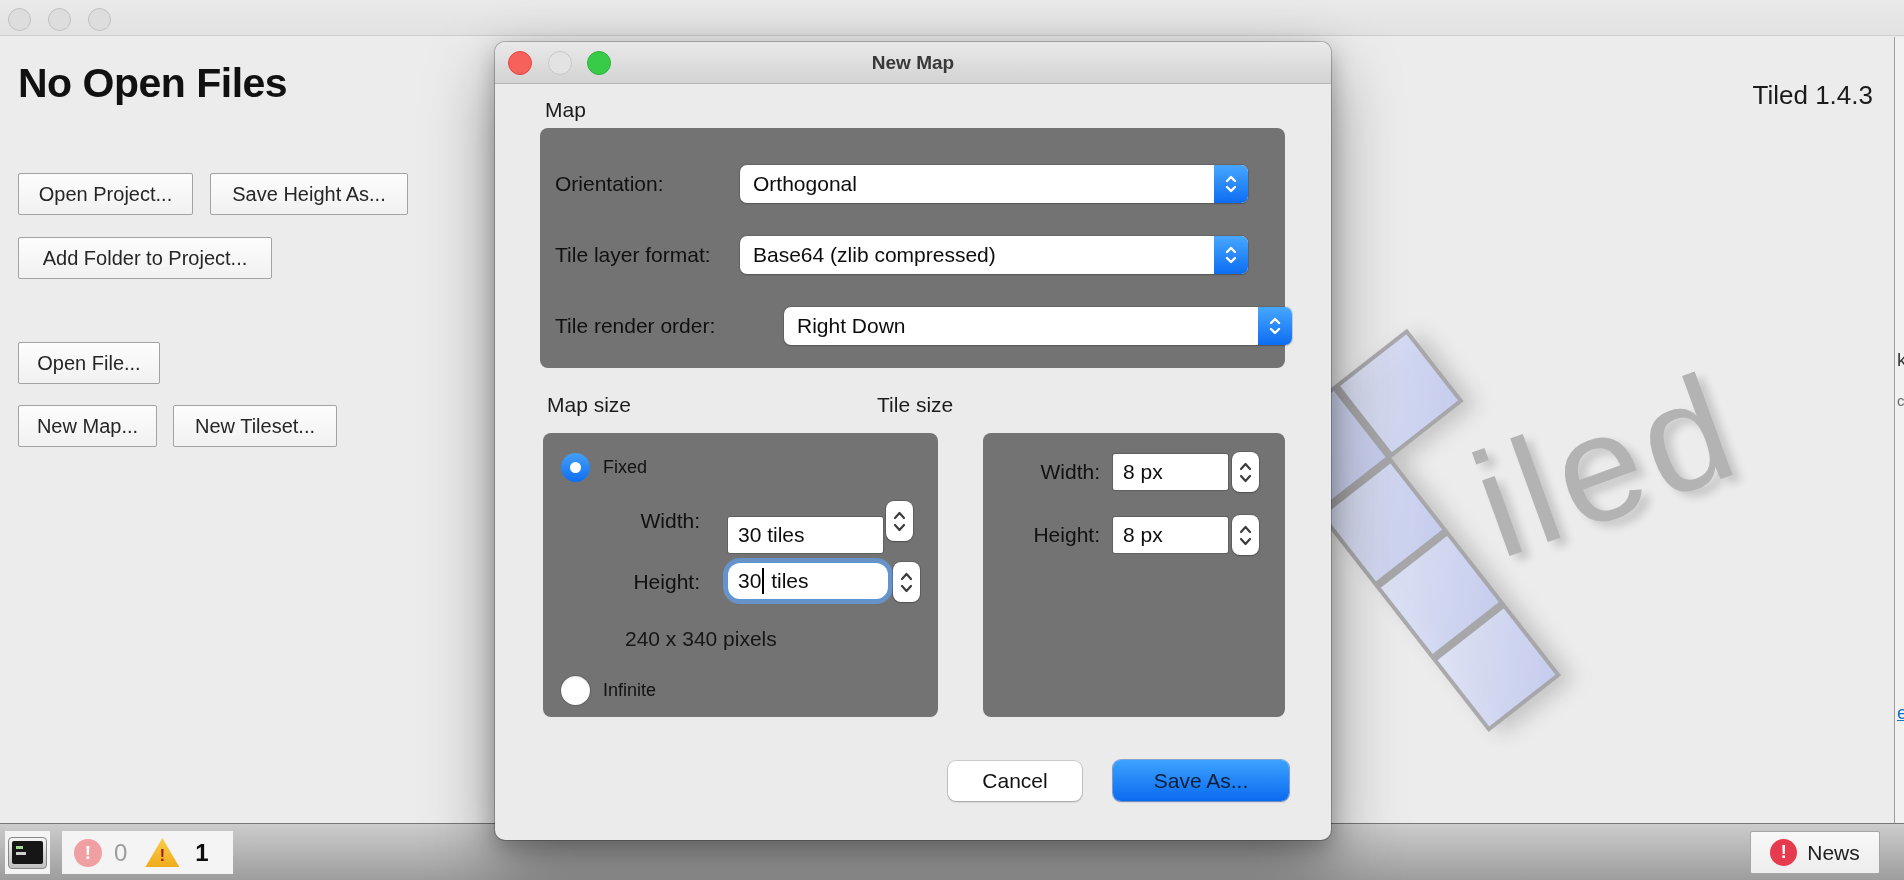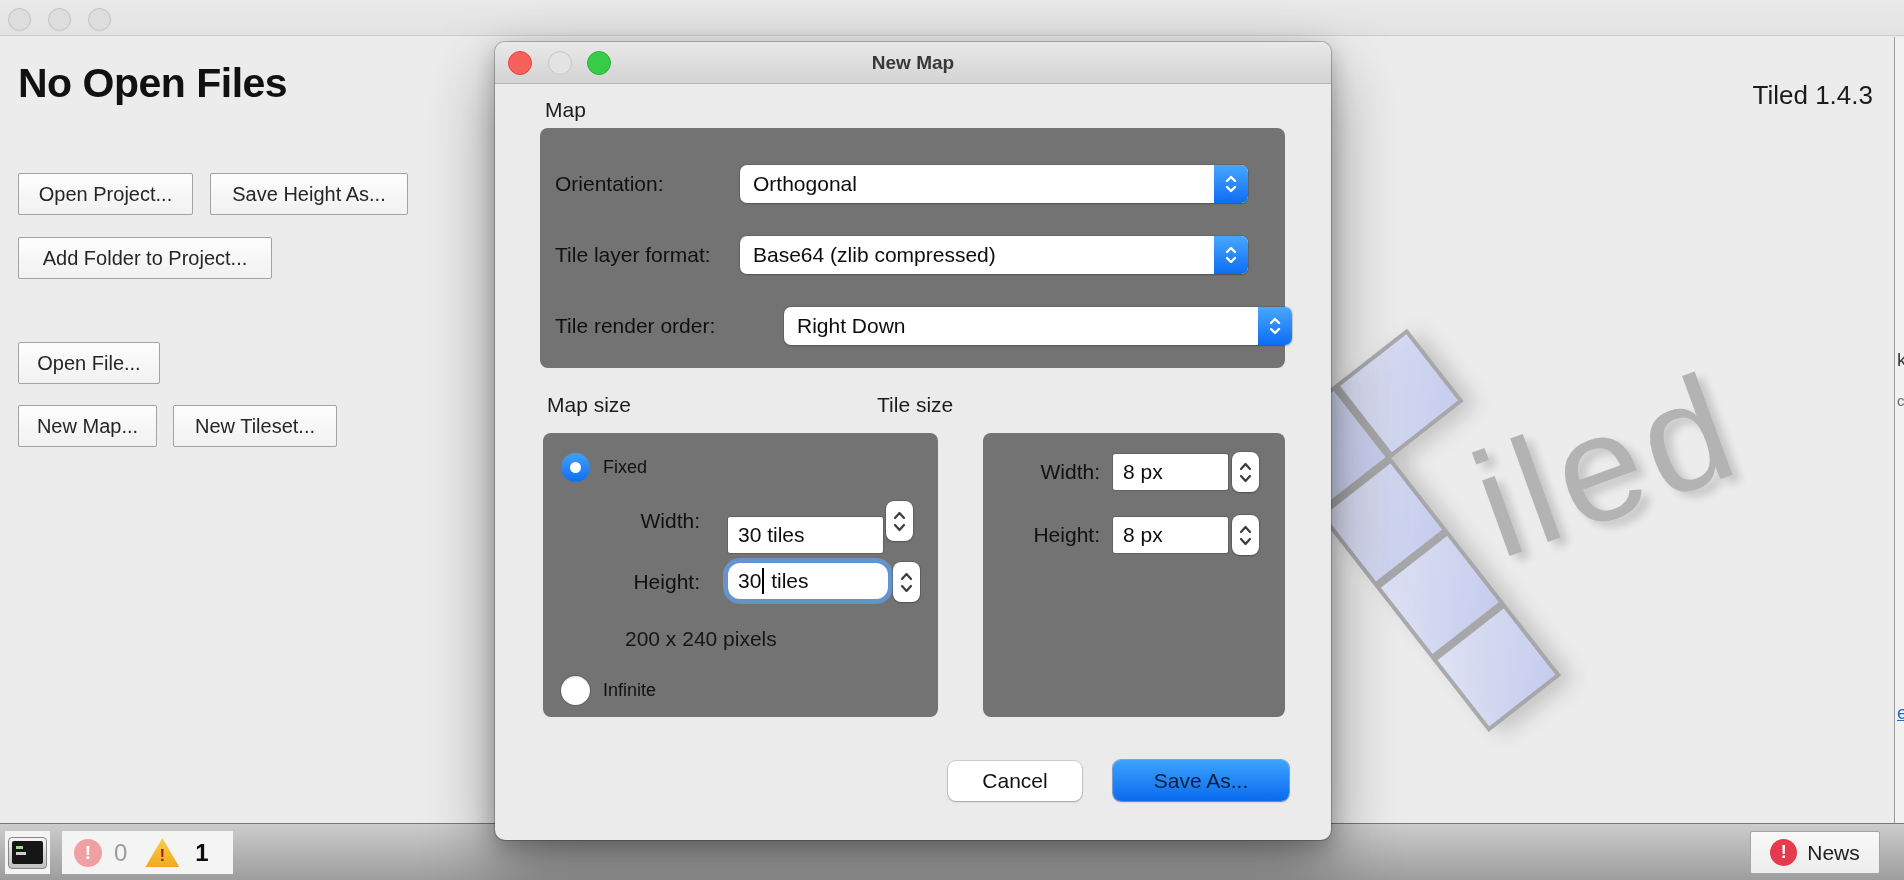--- a/index.html
+++ b/index.html
@@ -329,21 +329,21 @@
     </div>
     <div class="stepper" style="left:350px; top:129px;">
       <svg width="13" height="9" viewBox="0 0 13 9">
           <path d="M2 7 L6.5 2 L11 7" fill="none" stroke="#3d3d3d" stroke-width="2.2" stroke-linecap="round" stroke-linejoin="round"></path>
         </svg>
       <svg width="13" height="9" viewBox="0 0 13 9">
           <path d="M2 2 L6.5 7 L11 2" fill="none" stroke="#3d3d3d" stroke-width="2.2" stroke-linecap="round" stroke-linejoin="round"></path>
         </svg>
     </div>
 
-    <div class="pixels-text" style="left:82px; top:194px;">200 x 240 pixels</div>
+    <div class="pixels-text" style="left:82px; top:194px;">240 x 340 pixels</div>
 
     <div class="radio-row" style="left:18px; top:243px;">
       <div class="radio-off"></div>
       <span>Infinite</span>
     </div>
   </div>
 
   <div class="group-label" style="left:382px; top:351px;">Tile size</div>
   <div class="group-box" style="left:488px; top:391px; width:302px; height:284px;">
 

